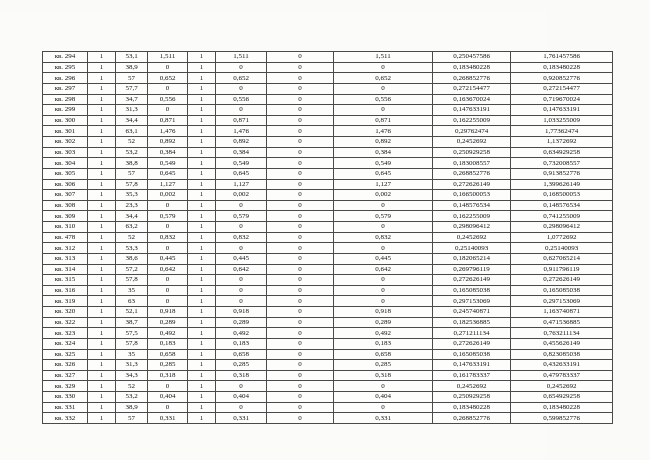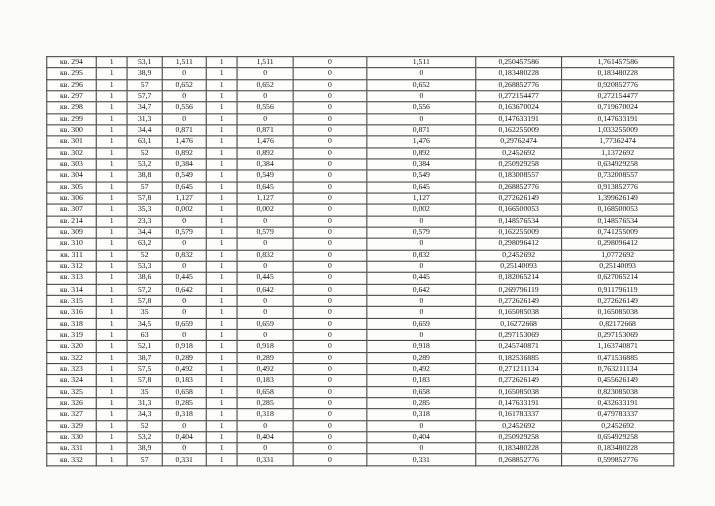--- a/index.html
+++ b/index.html
@@ -235,21 +235,21 @@
           <td>35,3</td>
           <td>0,002</td>
           <td>1</td>
           <td>0,002</td>
           <td>0</td>
           <td>0,002</td>
           <td>0,166500053</td>
           <td>0,168500053</td>
         </tr>
         <tr>
-          <td>кв. 214</td>
+          <td>кв. 308</td>
           <td>1</td>
           <td>23,3</td>
           <td>0</td>
           <td>1</td>
           <td>0</td>
           <td>0</td>
           <td>0</td>
           <td>0,148576534</td>
           <td>0,148576534</td>
         </tr>
@@ -271,21 +271,21 @@
           <td>63,2</td>
           <td>0</td>
           <td>1</td>
           <td>0</td>
           <td>0</td>
           <td>0</td>
           <td>0,298096412</td>
           <td>0,298096412</td>
         </tr>
         <tr>
-          <td>кв. 311</td>
+          <td>кв. 478</td>
           <td>1</td>
           <td>52</td>
           <td>0,832</td>
           <td>1</td>
           <td>0,832</td>
           <td>0</td>
           <td>0,832</td>
           <td>0,2452692</td>
           <td>1,0772692</td>
         </tr>
@@ -341,32 +341,20 @@
           <td>кв. 316</td>
           <td>1</td>
           <td>35</td>
           <td>0</td>
           <td>1</td>
           <td>0</td>
           <td>0</td>
           <td>0</td>
           <td>0,165085038</td>
           <td>0,165085038</td>
-        </tr>
-        <tr>
-          <td>кв. 318</td>
-          <td>1</td>
-          <td>34,5</td>
-          <td>0,659</td>
-          <td>1</td>
-          <td>0,659</td>
-          <td>0</td>
-          <td>0,659</td>
-          <td>0,16272668</td>
-          <td>0,82172668</td>
         </tr>
         <tr>
           <td>кв. 319</td>
           <td>1</td>
           <td>63</td>
           <td>0</td>
           <td>1</td>
           <td>0</td>
           <td>0</td>
           <td>0</td>

